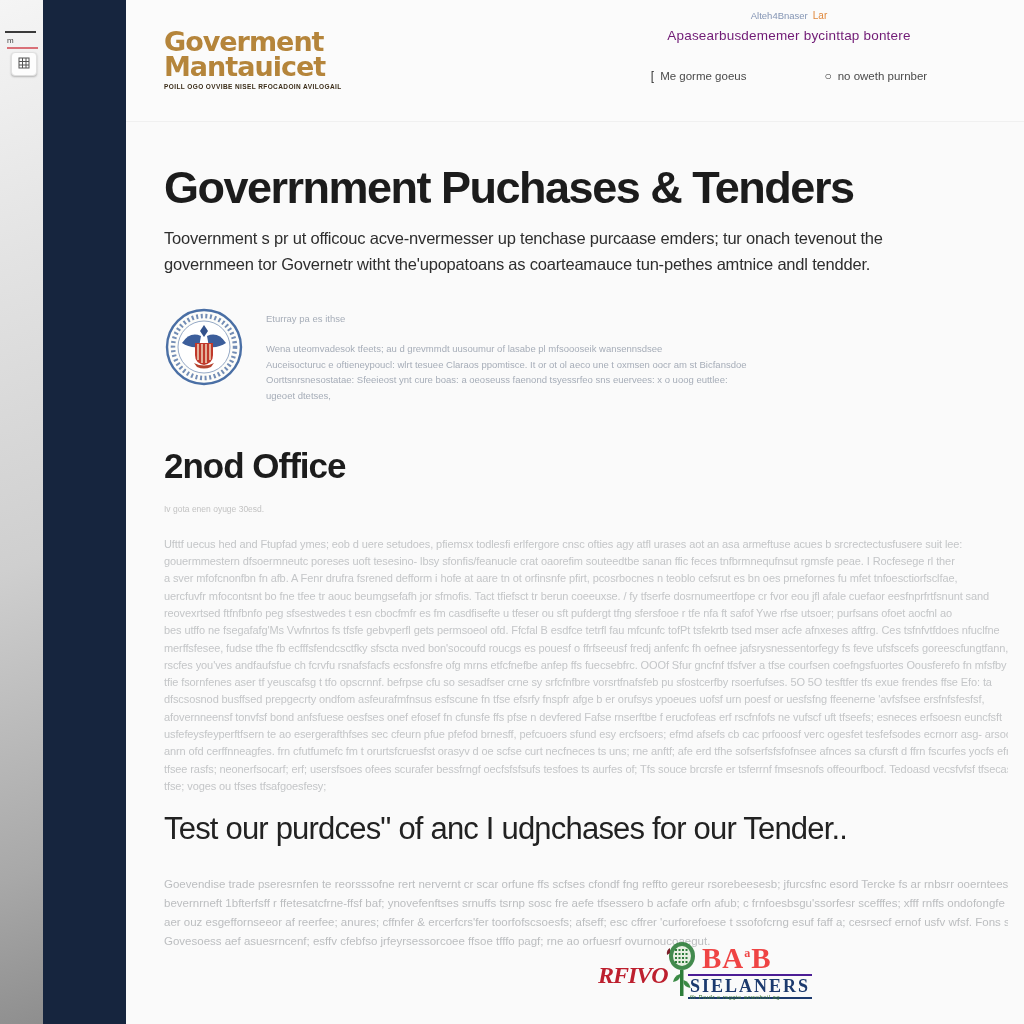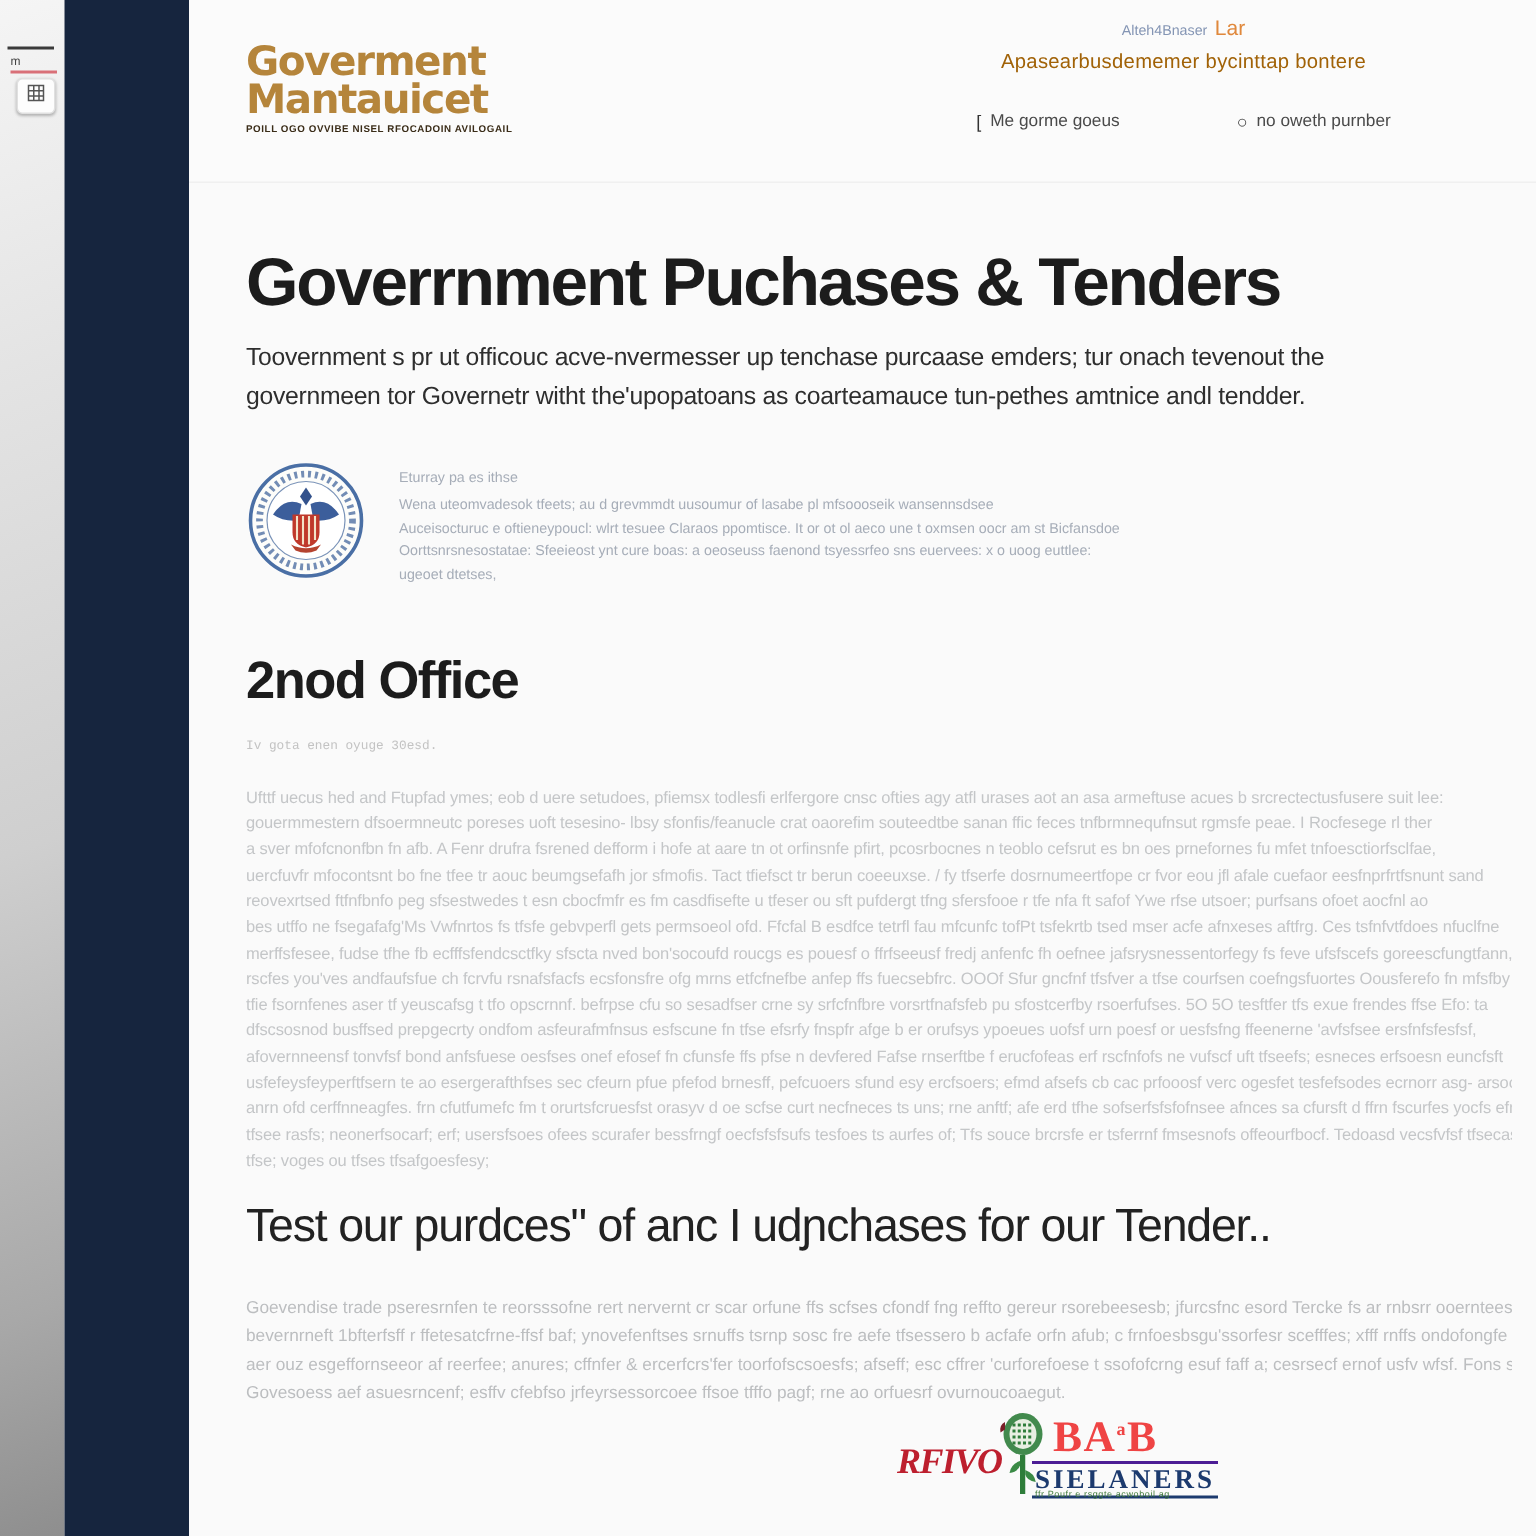--- a/index.html
+++ b/index.html
@@ -23,39 +23,39 @@
   .page { position:absolute; left:126px; top:0; width:898px; height:1024px; background:#fafafa; }
   .page-header { position:relative; height:122px; background:#fbfbfb; border-bottom:1px solid #f0f0f0; }
 
   .logo { position:absolute; left:38px; top:30px; line-height:.92; }
   .logo-line { font-family:"DejaVu Sans", sans-serif; font-weight:bold; font-size:27px;
     color:#b5853b; letter-spacing:-1px; }
   .logo-tagline { margin-top:4px; font-size:6.5px; font-weight:bold; color:#3a2c18; letter-spacing:.4px; }
 
   .header-right { position:absolute; right:70px; top:10px; width:330px; text-align:center; }
   .account-row { text-align:center; font-size:9.5px; color:#8495b4; }
-  .account-link { color:#e0883c; margin-left:5px; font-size:14px; }
-  .header-tagline { margin-top:7px; font-size:13.5px; color:#a16207; letter-spacing:.2px; }
+  .account-link { color:#e0883c; margin-left:5px; font-size:10px; }
+  .header-tagline { margin-top:7px; font-size:13.5px; color:#701a75; letter-spacing:.2px; }
   .header-nav { margin-top:26px; display:flex; justify-content:center; gap:78px; font-size:11.5px; color:#4a4a4a; }
   .nav-item { display:flex; align-items:center; gap:6px; cursor:pointer; }
   .nav-ic { font-size:12px; color:#333; }
 
   .content { position:relative; padding:0 16px 0 38px; }
 
   .hero-title { margin-top:40px; font-size:45px; font-weight:bold; color:#1c1c1c; letter-spacing:-1.5px; }
   .hero-sub { margin-top:12px; font-size:16.5px; line-height:1.55; color:#2e2e2e; letter-spacing:-0.2px; }
 
   .seal-row { margin-top:30px; display:flex; gap:22px; }
   .seal-wrap { width:80px; height:80px; flex:0 0 80px; }
   .seal-text { padding-top:6px; }
-  .seal-heading { font-size:9.5px; color:#a6adb8; margin-bottom:5px; }
+  .seal-heading { font-size:9.5px; color:#a6adb8; margin-bottom:17px; }
   .seal-line { font-size:9.5px; color:#a6adb8; line-height:1.65; }
 
   .office-title { margin-top:42px; font-size:35px; font-weight:bold; color:#1c1c1c; letter-spacing:-1px; }
-  .office-sub { margin-top:18px; font-size:8.5px; color:#c3c3c3;font-family:Liberation Mono, monospace; }
+  .office-sub { margin-top:18px; font-size:8.5px; color:#c3c3c3; }
 
   .body-block { margin-top:22px; }
   .body-line { font-size:11px; color:#c4c6c8; line-height:17.3px; white-space:nowrap; overflow:hidden; letter-spacing:-0.1px; }
 
   .tender-title { margin-top:16px; font-size:31px; font-weight:400; color:#222; letter-spacing:-0.8px; }
 
   .tender-block { margin-top:28px; }
   .tender-line { font-size:11.5px; color:#bcbec0; line-height:19px; white-space:nowrap; overflow:hidden; }
 
   .footer-logo { position:absolute; left:472px; bottom:22px; width:220px; height:62px; }

